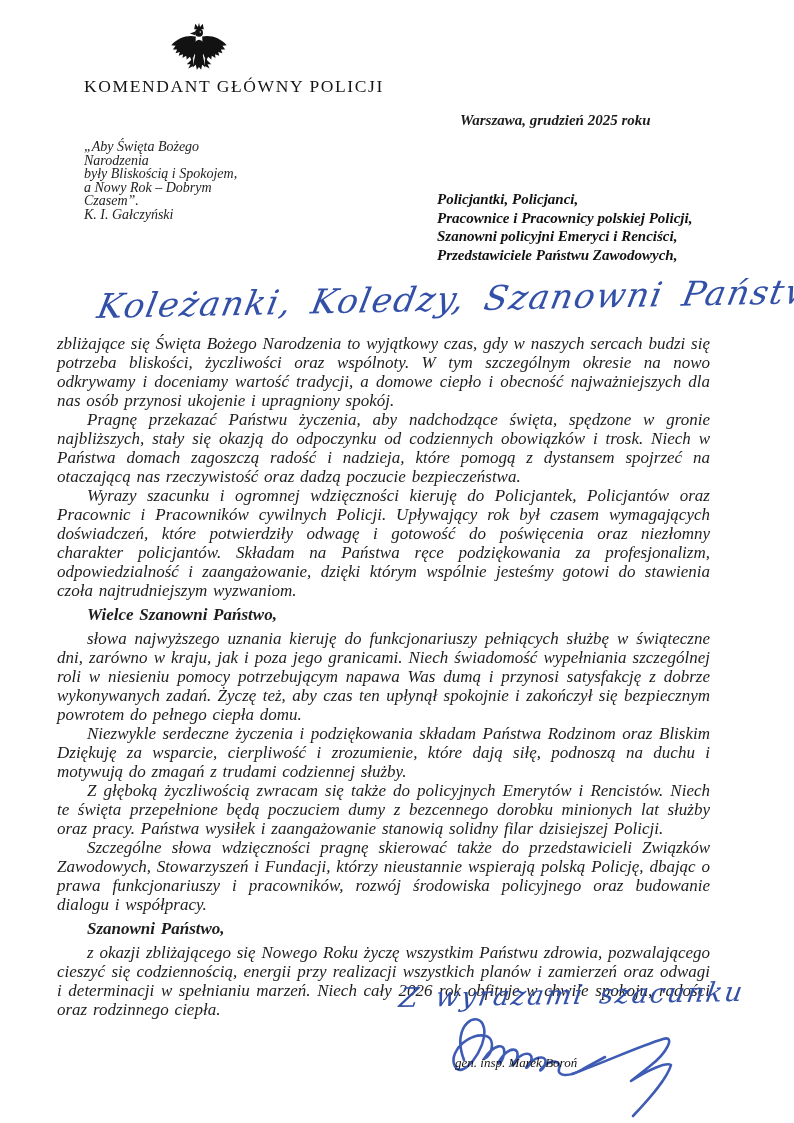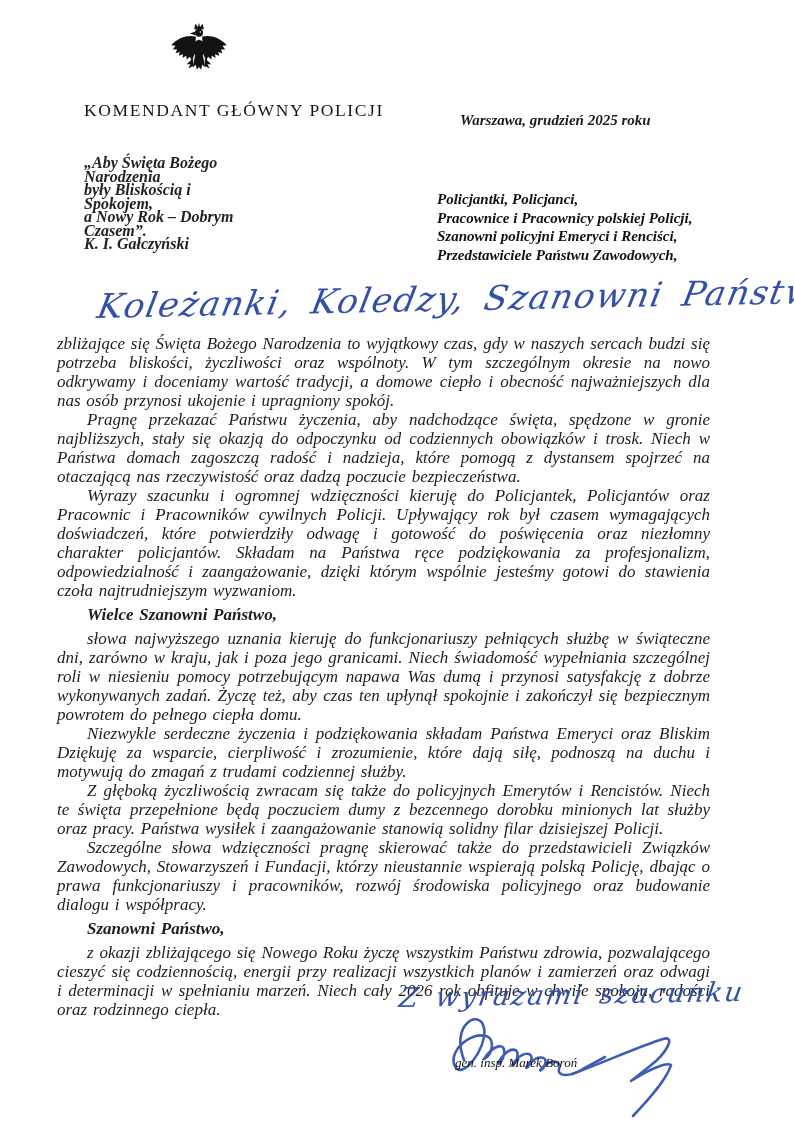--- a/index.html
+++ b/index.html
@@ -8,33 +8,33 @@
     width:794px;height:1123px;
     background:#ffffff;
     overflow:hidden;
     font-family:"Liberation Serif", serif;
     color:#1c1c1c;
   }
   .emblem{
     position:absolute;left:167px;top:16px;width:64px;height:70px;
   }
   .org-title{
-    position:absolute;left:84px;top:100px;
+    position:absolute;left:84px;top:76px;
     font-size:17.5px;letter-spacing:1.6px;
     color:#151515;white-space:nowrap;
   }
   .dateline{
     position:absolute;left:460px;top:112px;
     font-size:15px;font-weight:bold;font-style:italic;
     white-space:nowrap;
   }
   .motto{
     position:absolute;left:84px;top:140px;width:176px;
-    font-size:16px;font-weight:bold;font-style:italic;
-    line-height:13.5px;color:#222;margin-top:16px;
+    font-size:14px;font-weight:normal;font-style:italic;
+    line-height:13.5px;color:#222;
   }
   .motto .attribution{text-align:left;padding-right:2px;}
   .addressees{
     position:absolute;left:397px;top:190px;
     font-size:15px;font-weight:bold;font-style:italic;
     line-height:18.5px;color:#111;margin-left:40px;
   }
   .hand{
     color:var(--ink,#3350a8);
     font-style:italic;
@@ -121,21 +121,21 @@
   </div>
 
   <div class="hand salutation">Koleżanki, Koledzy, Szanowni Państwo,</div>
 
   <div class="letter-body">
     <p class="no-indent">zbliżające się Święta Bożego Narodzenia to wyjątkowy czas, gdy w naszych sercach budzi się potrzeba bliskości, życzliwości oraz wspólnoty. W tym szczególnym okresie na nowo odkrywamy i doceniamy wartość tradycji, a domowe ciepło i obecność najważniejszych dla nas osób przynosi ukojenie i upragniony spokój.</p>
     <p>Pragnę przekazać Państwu życzenia, aby nadchodzące święta, spędzone w gronie najbliższych, stały się okazją do odpoczynku od codziennych obowiązków i trosk. Niech w Państwa domach zagoszczą radość i nadzieja, które pomogą z dystansem spojrzeć na otaczającą nas rzeczywistość oraz dadzą poczucie bezpieczeństwa.</p>
     <p>Wyrazy szacunku i ogromnej wdzięczności kieruję do Policjantek, Policjantów oraz Pracownic i Pracowników cywilnych Policji. Upływający rok był czasem wymagających doświadczeń, które potwierdziły odwagę i gotowość do poświęcenia oraz niezłomny charakter policjantów. Składam na Państwa ręce podziękowania za profesjonalizm, odpowiedzialność i zaangażowanie, dzięki którym wspólnie jesteśmy gotowi do stawienia czoła najtrudniejszym wyzwaniom.</p>
     <p class="heading">Wielce Szanowni Państwo,</p>
     <p>słowa najwyższego uznania kieruję do funkcjonariuszy pełniących służbę w świąteczne dni, zarówno w kraju, jak i poza jego granicami. Niech świadomość wypełniania szczególnej roli w niesieniu pomocy potrzebującym napawa Was dumą i przynosi satysfakcję z dobrze wykonywanych zadań. Życzę też, aby czas ten upłynął spokojnie i zakończył się bezpiecznym powrotem do pełnego ciepła domu.</p>
-    <p>Niezwykle serdeczne życzenia i podziękowania składam Państwa Emeryci oraz Bliskim Dziękuję za wsparcie, cierpliwość i zrozumienie, które dają siłę, podnoszą na duchu i motywują do zmagań z trudami codziennej służby.</p>
+    <p>Niezwykle serdeczne życzenia i podziękowania składam Państwa Rodzinom oraz Bliskim Dziękuję za wsparcie, cierpliwość i zrozumienie, które dają siłę, podnoszą na duchu i motywują do zmagań z trudami codziennej służby.</p>
     <p>Z głęboką życzliwością zwracam się także do policyjnych Emerytów i Rencistów. Niech te święta przepełnione będą poczuciem dumy z bezcennego dorobku minionych lat służby oraz pracy. Państwa wysiłek i zaangażowanie stanowią solidny filar dzisiejszej Policji.</p>
     <p>Szczególne słowa wdzięczności pragnę skierować także do przedstawicieli Związków Zawodowych, Stowarzyszeń i Fundacji, którzy nieustannie wspierają polską Policję, dbając o prawa funkcjonariuszy i pracowników, rozwój środowiska policyjnego oraz budowanie dialogu i współpracy.</p>
     <p class="heading">Szanowni Państwo,</p>
     <p>z okazji zbliżającego się Nowego Roku życzę wszystkim Państwu zdrowia, pozwalającego cieszyć się codziennością, energii przy realizacji wszystkich planów i zamierzeń oraz odwagi i determinacji w spełnianiu marzeń. Niech cały 2026 rok obfituje w chwile spokoju, radości oraz rodzinnego ciepła.</p>
   </div>
 
   <div class="hand closing">Z wyrazami szacunku</div>
 
   <svg class="signature-svg" viewBox="0 0 300 118" xmlns="http://www.w3.org/2000/svg" aria-hidden="true">
     <g fill="none" stroke="#3f5cb5" stroke-width="2.6" stroke-linecap="round" stroke-linejoin="round">

